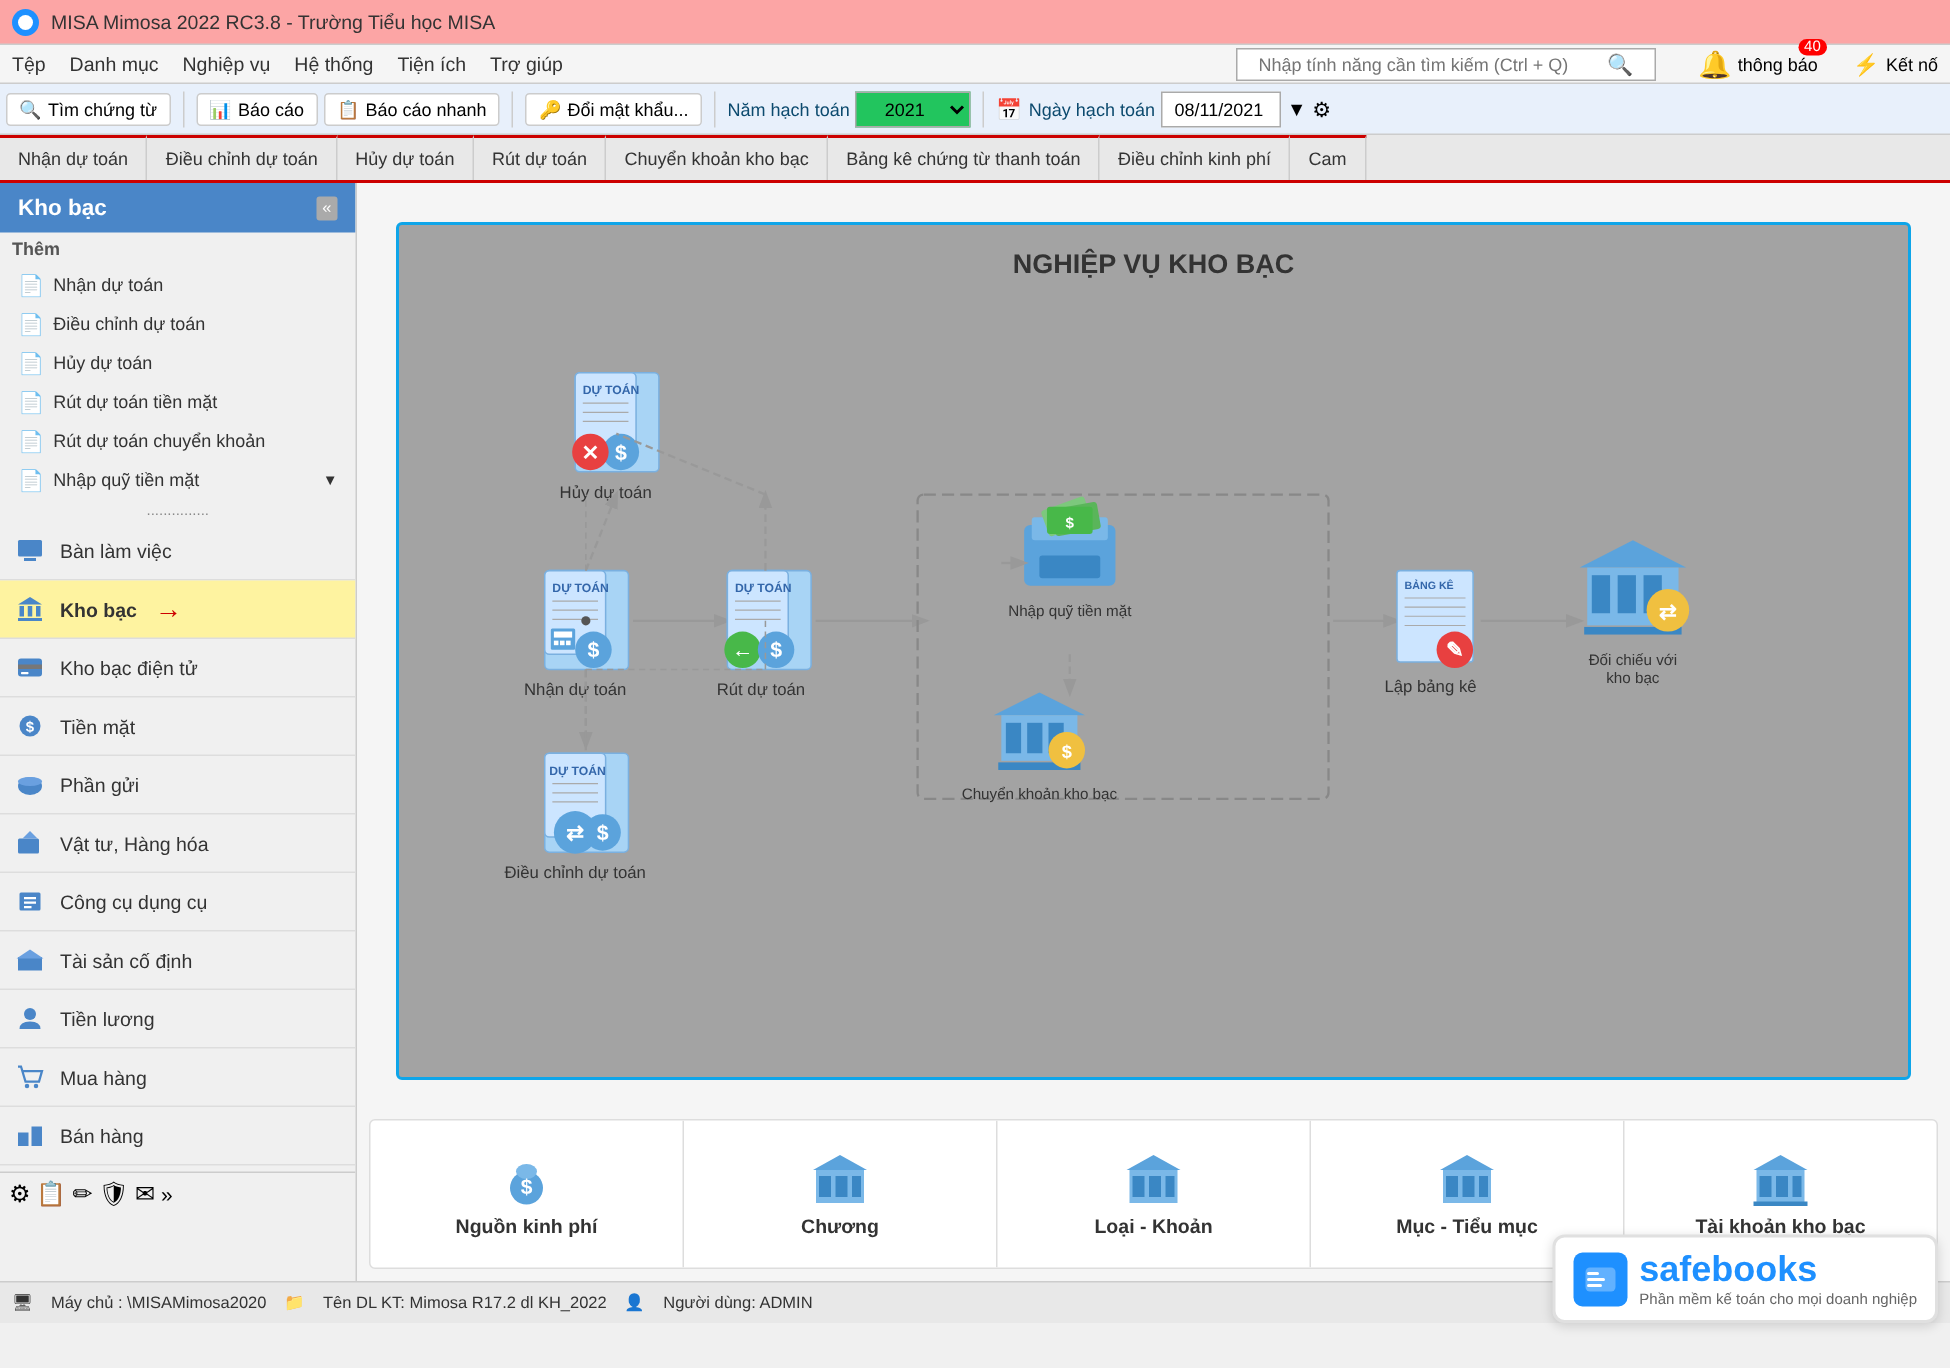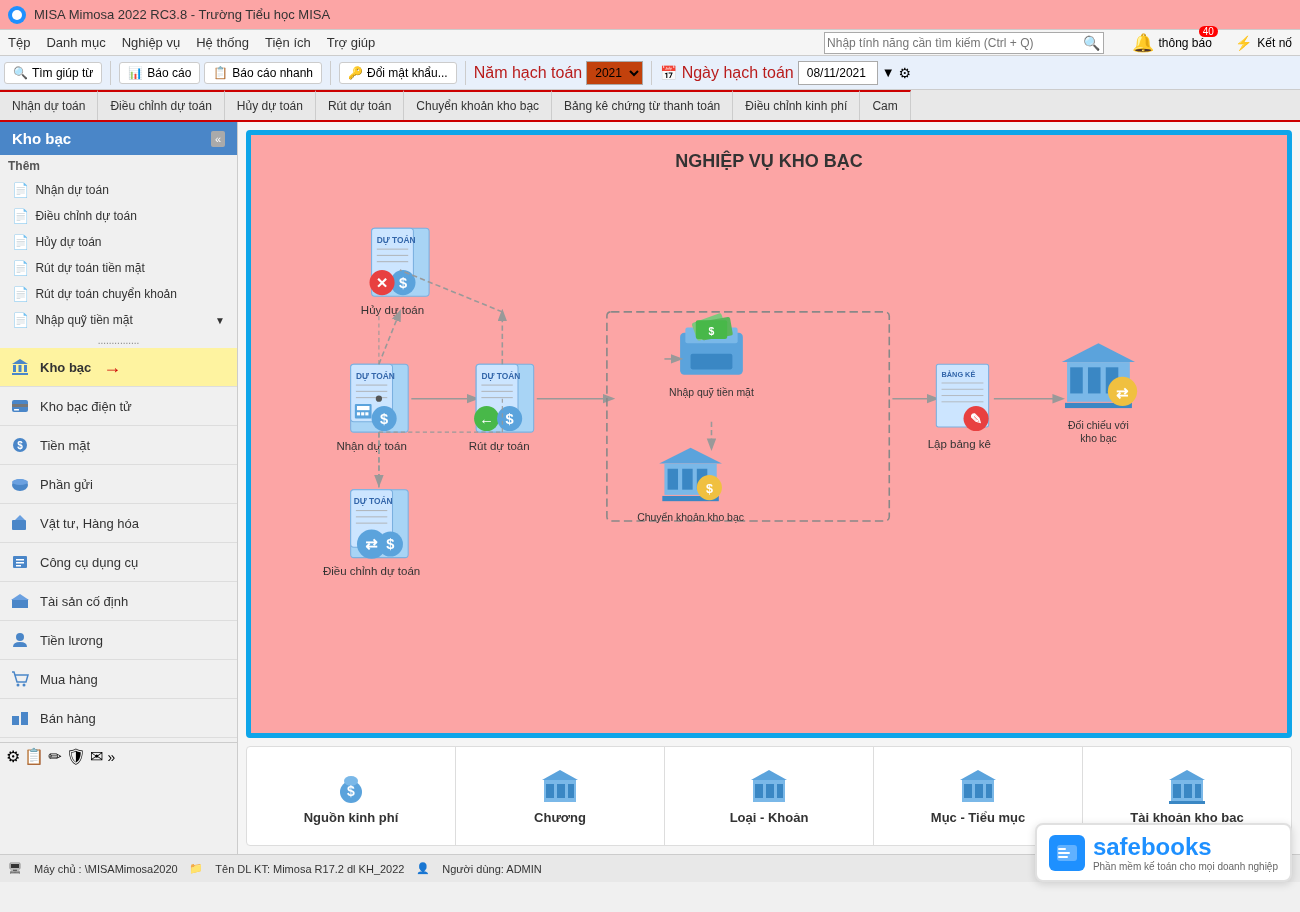--- a/index.html
+++ b/index.html
@@ -26,21 +26,21 @@
       padding: 2px 8px;
       height: 26px;
       gap: 16px;
     }
     .menu-item { font-size: 13px; color: #333; cursor: pointer; white-space: nowrap; text-align: center; }
     .search-box {
       display: flex;
       align-items: center;
       border: 1px solid #aaa;
       background: white;
-      padding: 2px 2px;
+      padding: 2px 14px;
       width: 280px;
       height: 22px;
     }
     .search-box input {
       border: none;
       outline: none;
       font-size: 12px;
       flex: 1;
       color: #999;
     }
@@ -81,24 +81,25 @@
       background: #fff;
       border: 1px solid #ccc;
       border-radius: 3px;
       cursor: pointer;
       font-size: 12px;
       white-space: nowrap;
     }
     .toolbar-separator { width: 1px; height: 24px; background: #ccc; margin: 0 4px; }
     .year-select {
       border: 1px solid #aaa;
-      padding: 2px 4px;
+      padding: 2px 14px;
       font-size: 12px;
-      background: #c2410c;
+      background: #22c55e;
       height: 24px;
+      text-align: right;
     }
     .date-input {
       border: 1px solid #aaa;
       padding: 2px 8px;
       font-size: 12px;
       background: white;
       height: 24px;
       width: 80px;
     }
 
@@ -182,23 +183,23 @@
       flex: 1;
       display: flex;
       flex-direction: column;
       background: #f5f5f5;
       overflow: hidden;
     }
 
     
     .diagram-area {
       flex: 1;
-      background: #fca5a5;
-      margin: 8px;
-      border: 5px solid #0ea5e9;
+      background: #a3a3a3;
+      margin: 26px;
+      border: 2px solid #0ea5e9;
       border-radius: 4px;
       padding: 16px;
       overflow: auto;
     }
     .diagram-title {
       text-align: center;
       font-size: 18px;
       font-weight: bold;
       color: #333;
       margin-bottom: 24px;
@@ -273,22 +274,22 @@
       background: #aaa;
       border: none;
       color: white;
       padding: 2px 4px;
       cursor: pointer;
       font-size: 11px;
       border-radius: 2px;
     }
 
     .toolbar-label {
-      font-size: 16px;
-      color: #b91c1c;
+      font-size: 12px;
+      color: #0c4a6e;
       white-space: nowrap;
     }
   </style>
 </head>
 <body>
 
 <div class="title-bar">
   <div class="title-bar-icon">
     <svg width="12" height="12" viewBox="0 0 12 12">
         <circle cx="6" cy="6" r="5" fill="white"></circle>
@@ -318,21 +319,21 @@
 
   <div style="margin-left:8px; display:flex; align-items:center; gap:4px; cursor:pointer;">
     <span style="font-size:14px;">⚡</span>
     <span style="font-size:12px;">Kết nố</span>
   </div>
 </div>
 
 <div class="toolbar">
   <button class="toolbar-btn">
     <span>🔍</span>
-    <span>Tìm giúp từ</span>
+    <span>Tìm chứng từ</span>
   </button>
   <div class="toolbar-separator"></div>
   <button class="toolbar-btn">
     <span>📊</span>
     <span>Báo cáo</span>
   </button>
   <button class="toolbar-btn">
     <span>📋</span>
     <span>Báo cáo nhanh</span>
   </button>
@@ -395,20 +396,29 @@
       <span style="font-size:14px;">📄</span>
       <span>Rút dự toán chuyển khoản</span>
     </div>
     <div class="sidebar-item">
       <span style="font-size:14px;">📄</span>
       <span>Nhập quỹ tiền mặt</span>
       <span style="margin-left:auto; font-size:10px;">▼</span>
     </div>
     <div class="dots">...............</div>
 
+    <div class="sidebar-nav-item">
+      <div class="nav-icon">
+        <svg width="20" height="20" viewBox="0 0 20 20" fill="#4a86c8">
+            <rect x="2" y="3" width="16" height="11" rx="1" fill="#4a86c8"></rect>
+            <rect x="6" y="15" width="8" height="2" fill="#4a86c8"></rect>
+          </svg>
+      </div>
+      <span>Bàn làm việc</span>
+    </div>
     <div class="sidebar-nav-item active">
       <div class="nav-icon">
         <svg width="20" height="20" viewBox="0 0 20 20">
             <polygon points="10,2 2,7 18,7" fill="#4a86c8"></polygon>
             <rect x="3" y="8" width="3" height="7" fill="#4a86c8"></rect>
             <rect x="8.5" y="8" width="3" height="7" fill="#4a86c8"></rect>
             <rect x="14" y="8" width="3" height="7" fill="#4a86c8"></rect>
             <rect x="2" y="16" width="16" height="2" fill="#4a86c8"></rect>
           </svg>
       </div>

